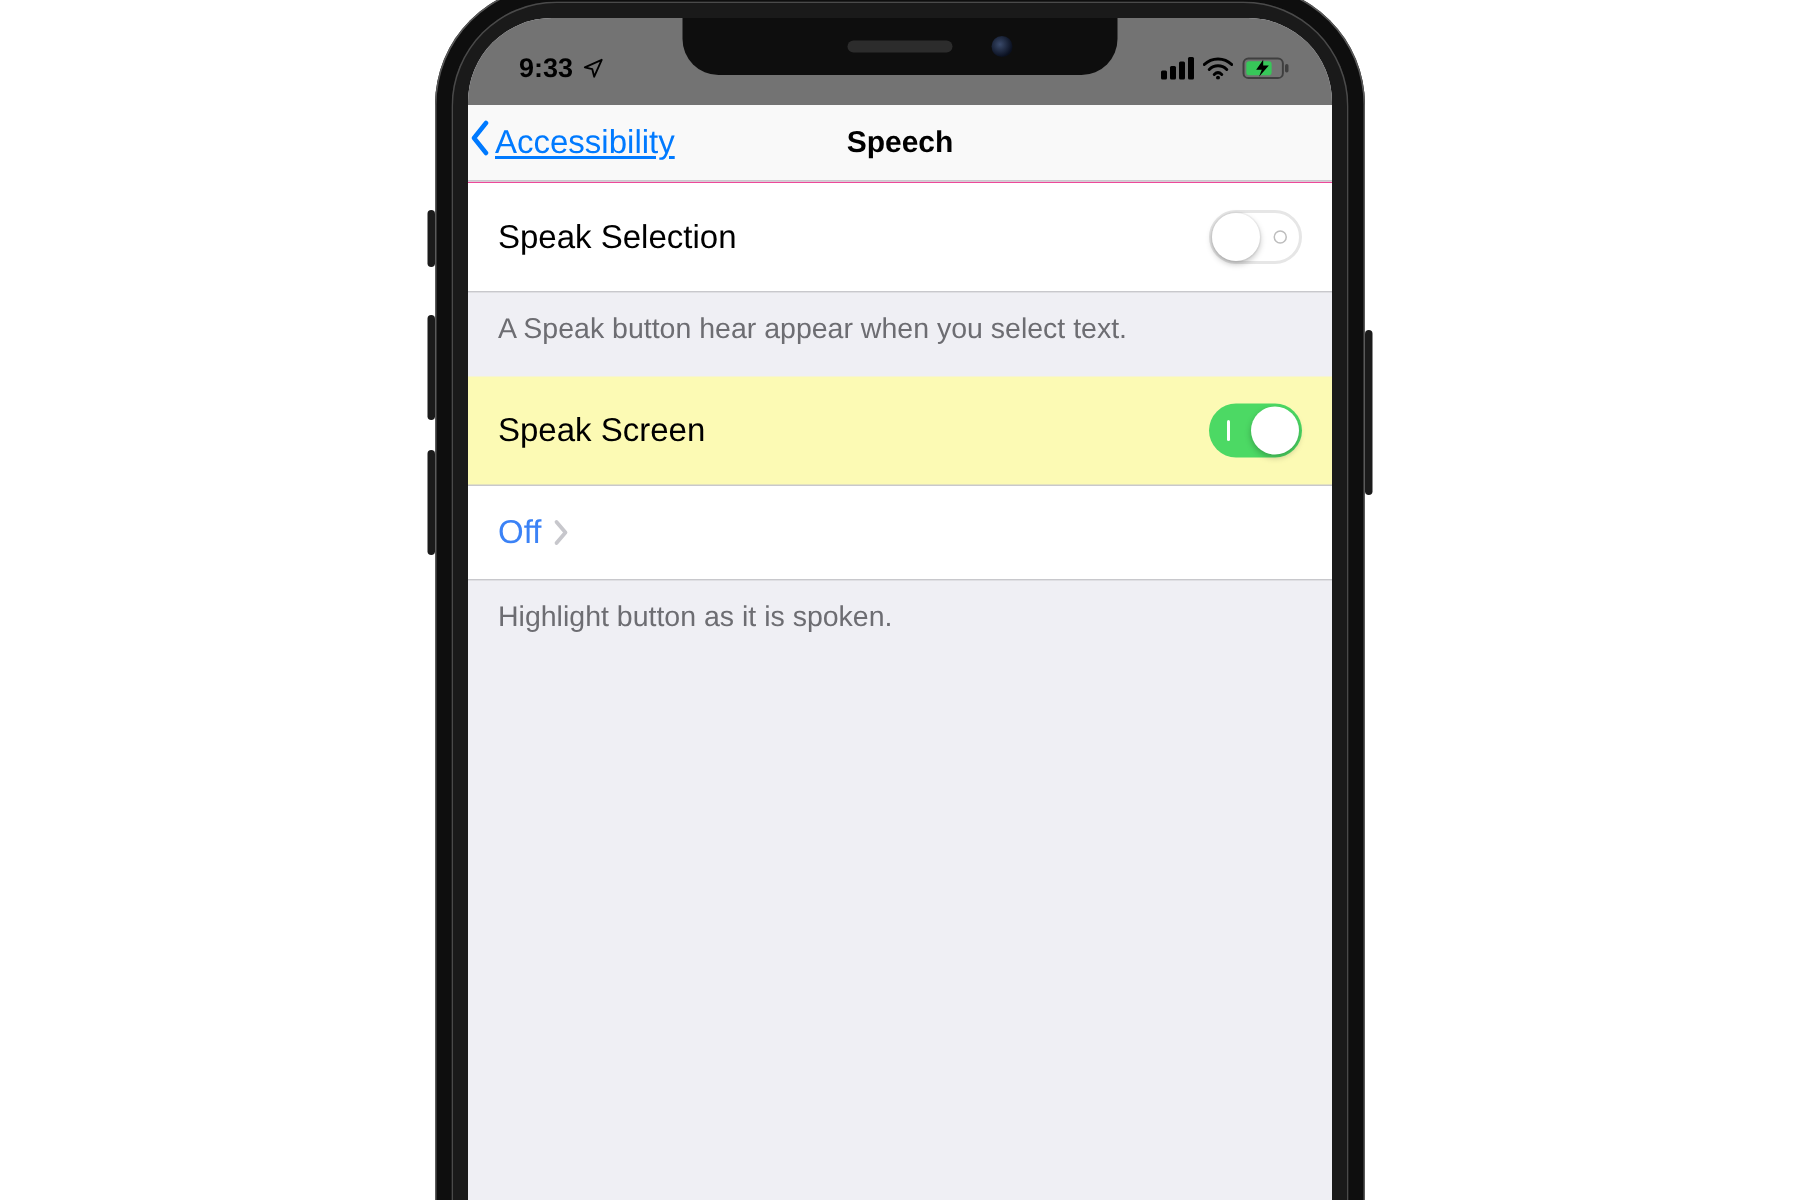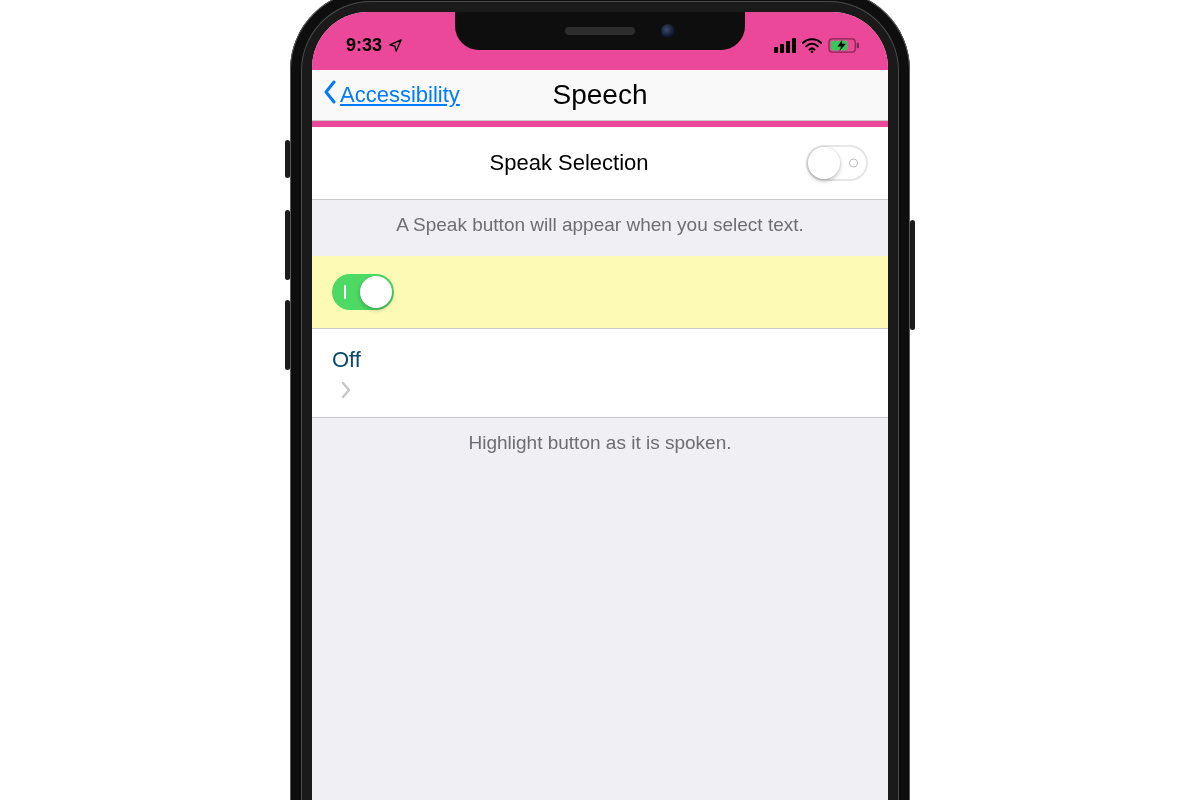--- a/index.html
+++ b/index.html
@@ -92,21 +92,21 @@
     position: relative;
     height: 58px;
     display: flex;
     justify-content: space-between;
     align-items: center;
     padding: 8px 28px 0 34px;
     box-sizing: border-box;
     font-size: 18px;
     font-weight: 600;
     color: #000;
-    background: #ec4899;
+    background: #737373;
   }
   .status-left { display: flex; align-items: center; gap: 6px; }
   .status-right { display: flex; align-items: center; gap: 6px; }
   .loc-arrow svg { display: block; }
 
   .signal { display: flex; align-items: flex-end; gap: 2px; }
   .signal .b { width: 4px; background: #000; border-radius: 1px; }
   .signal .b1 { height: 6px; }
   .signal .b2 { height: 9px; }
   .signal .b3 { height: 12px; }
@@ -119,57 +119,57 @@
     position: relative;
     height: 50px;
     background: #f9f9f9;
     border-bottom: 1px solid #c8c8cc;
     display: flex;
     align-items: center;
     justify-content: center;
   }
   .nav-back {
     position: absolute;
-    left: 10px;
+    left: 0;
     top: 0;
     bottom: 0;
     display: flex;
     align-items: center;
     gap: 2px;
     color: #007aff;
     font-size: 22px;
     cursor: pointer;
   }
   .nav-back-label {
     text-decoration: underline;
   }
   .nav-title {
-    font-size: 28px;
-    font-weight: 400;
+    font-size: 20px;
+    font-weight: 700;
     color: #000;
   }
 
   
-  .content { background: #efeff4; border-top: 6px solid #ec4899; text-align: center; }
+  .content { background: #efeff4; border-top: 1px solid #ec4899; }
 
   .row {
     background: #ffffff;
     border-bottom: 1px solid #c8c8cc;
     min-height: 62px;
     padding: 18px 20px;
     box-sizing: border-box;
     display: flex;
     align-items: center;
     justify-content: space-between;
     font-size: 22px;
     color: #000;
   }
   .row.highlight { background: #fcfab4; }
   .row .label { flex: 1; }
-  .row .rvalue { color: #0c4a6e; font-size: 22px; display: flex; align-items: center; gap: 8px; flex-direction: column; }
+  .row .rvalue { color: #3b82f6; font-size: 22px; display: flex; align-items: center; gap: 8px; }
 
   .footer {
     padding: 12px 20px 18px 20px;
     font-size: 19px;
     color: #6d6d72;
     line-height: 1.35;
   }
 
   
   .switch {
@@ -280,23 +280,24 @@
 
       <div class="content">
 
         <div class="row">
           <span class="label">Speak Selection</span>
           <div class="switch off">
             <div class="dot"></div>
             <div class="knob"></div>
           </div>
         </div>
-        <div class="footer">A Speak button will appear when you select text.</div>
+        <div class="footer">A Speak button hear appear when you select text.</div>
 
         <div class="row highlight">
+          <span class="label">Speak Screen</span>
           <div class="switch on">
             <div class="tick"></div>
             <div class="knob"></div>
           </div>
         </div>
 
         <div class="row">
           <span class="rvalue">
             <span>Off</span>
             <span class="chev-right">

